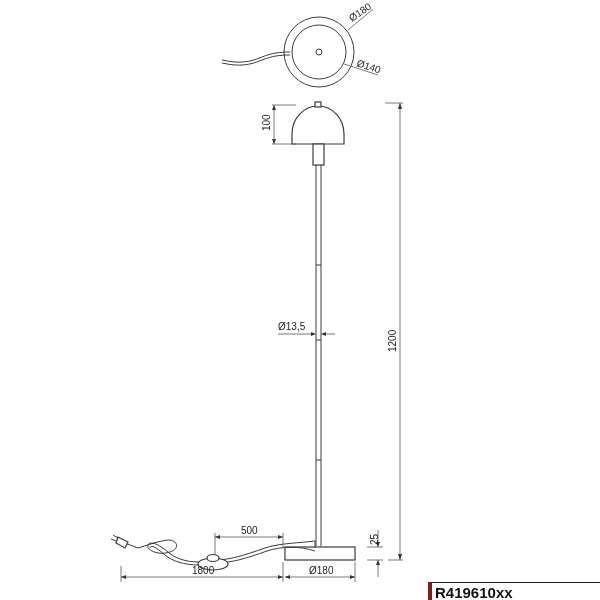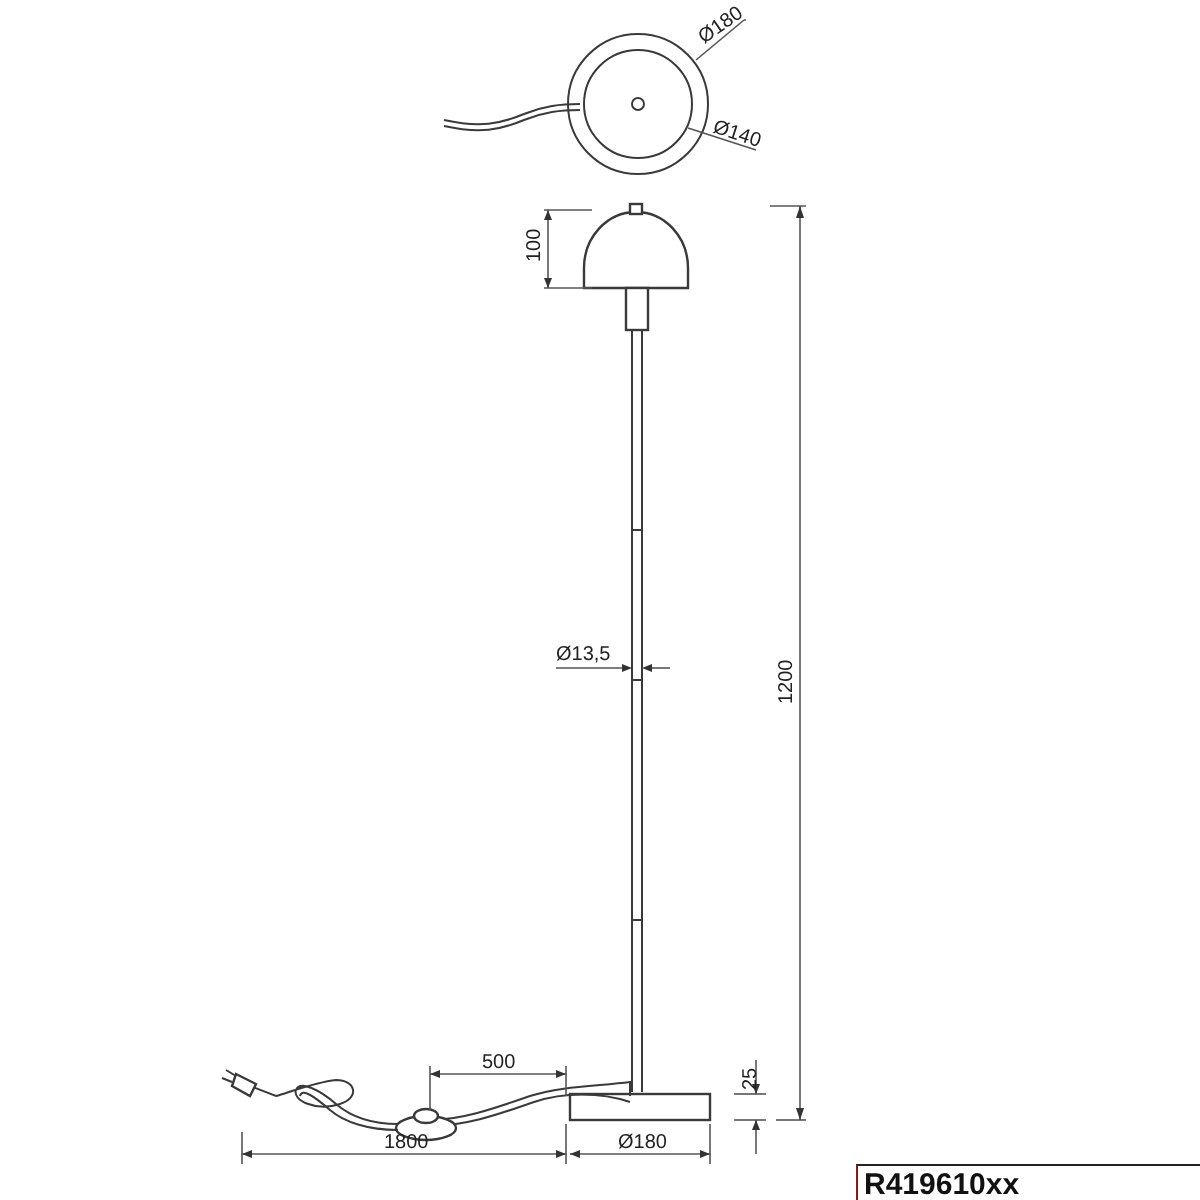--- a/index.html
+++ b/index.html
@@ -4,21 +4,21 @@
   <style>
     html, body { margin: 0; padding: 0; background: #ffffff; }
     body { width: 600px; height: 600px; overflow: hidden; position: relative; font-family: "Liberation Sans", sans-serif; }
     #drawing { position: absolute; left: 0; top: 0; width: 600px; height: 600px; }
     .ln { stroke: #3a3a3a; stroke-width: 1; fill: none; }
     .thin { stroke: #555; stroke-width: 0.8; fill: none; }
     .fillw { fill: #ffffff; stroke: #3a3a3a; stroke-width: 1.2; }
     .dimtxt { font-family: "Liberation Sans", sans-serif; font-size: 10px; fill: #222; }
     .code-box {
       position: absolute; left: 428px; top: 582px; width: 172px; height: 18px;
-      border-left: 1px solid #7f1d1d; border-top: 1px solid #222;
+      border-left: 4px solid #7f1d1d; border-top: 1px solid #222;
       font-family: "Liberation Sans", sans-serif; font-size: 15px; font-weight: bold;
       color: #111; padding-left: 3px; line-height: 19px; box-sizing: border-box;
     }
   </style>
 </head>
 <body>
 
 <svg id="drawing" viewBox="0 0 600 600" xmlns="http://www.w3.org/2000/svg">
 
   <g>

